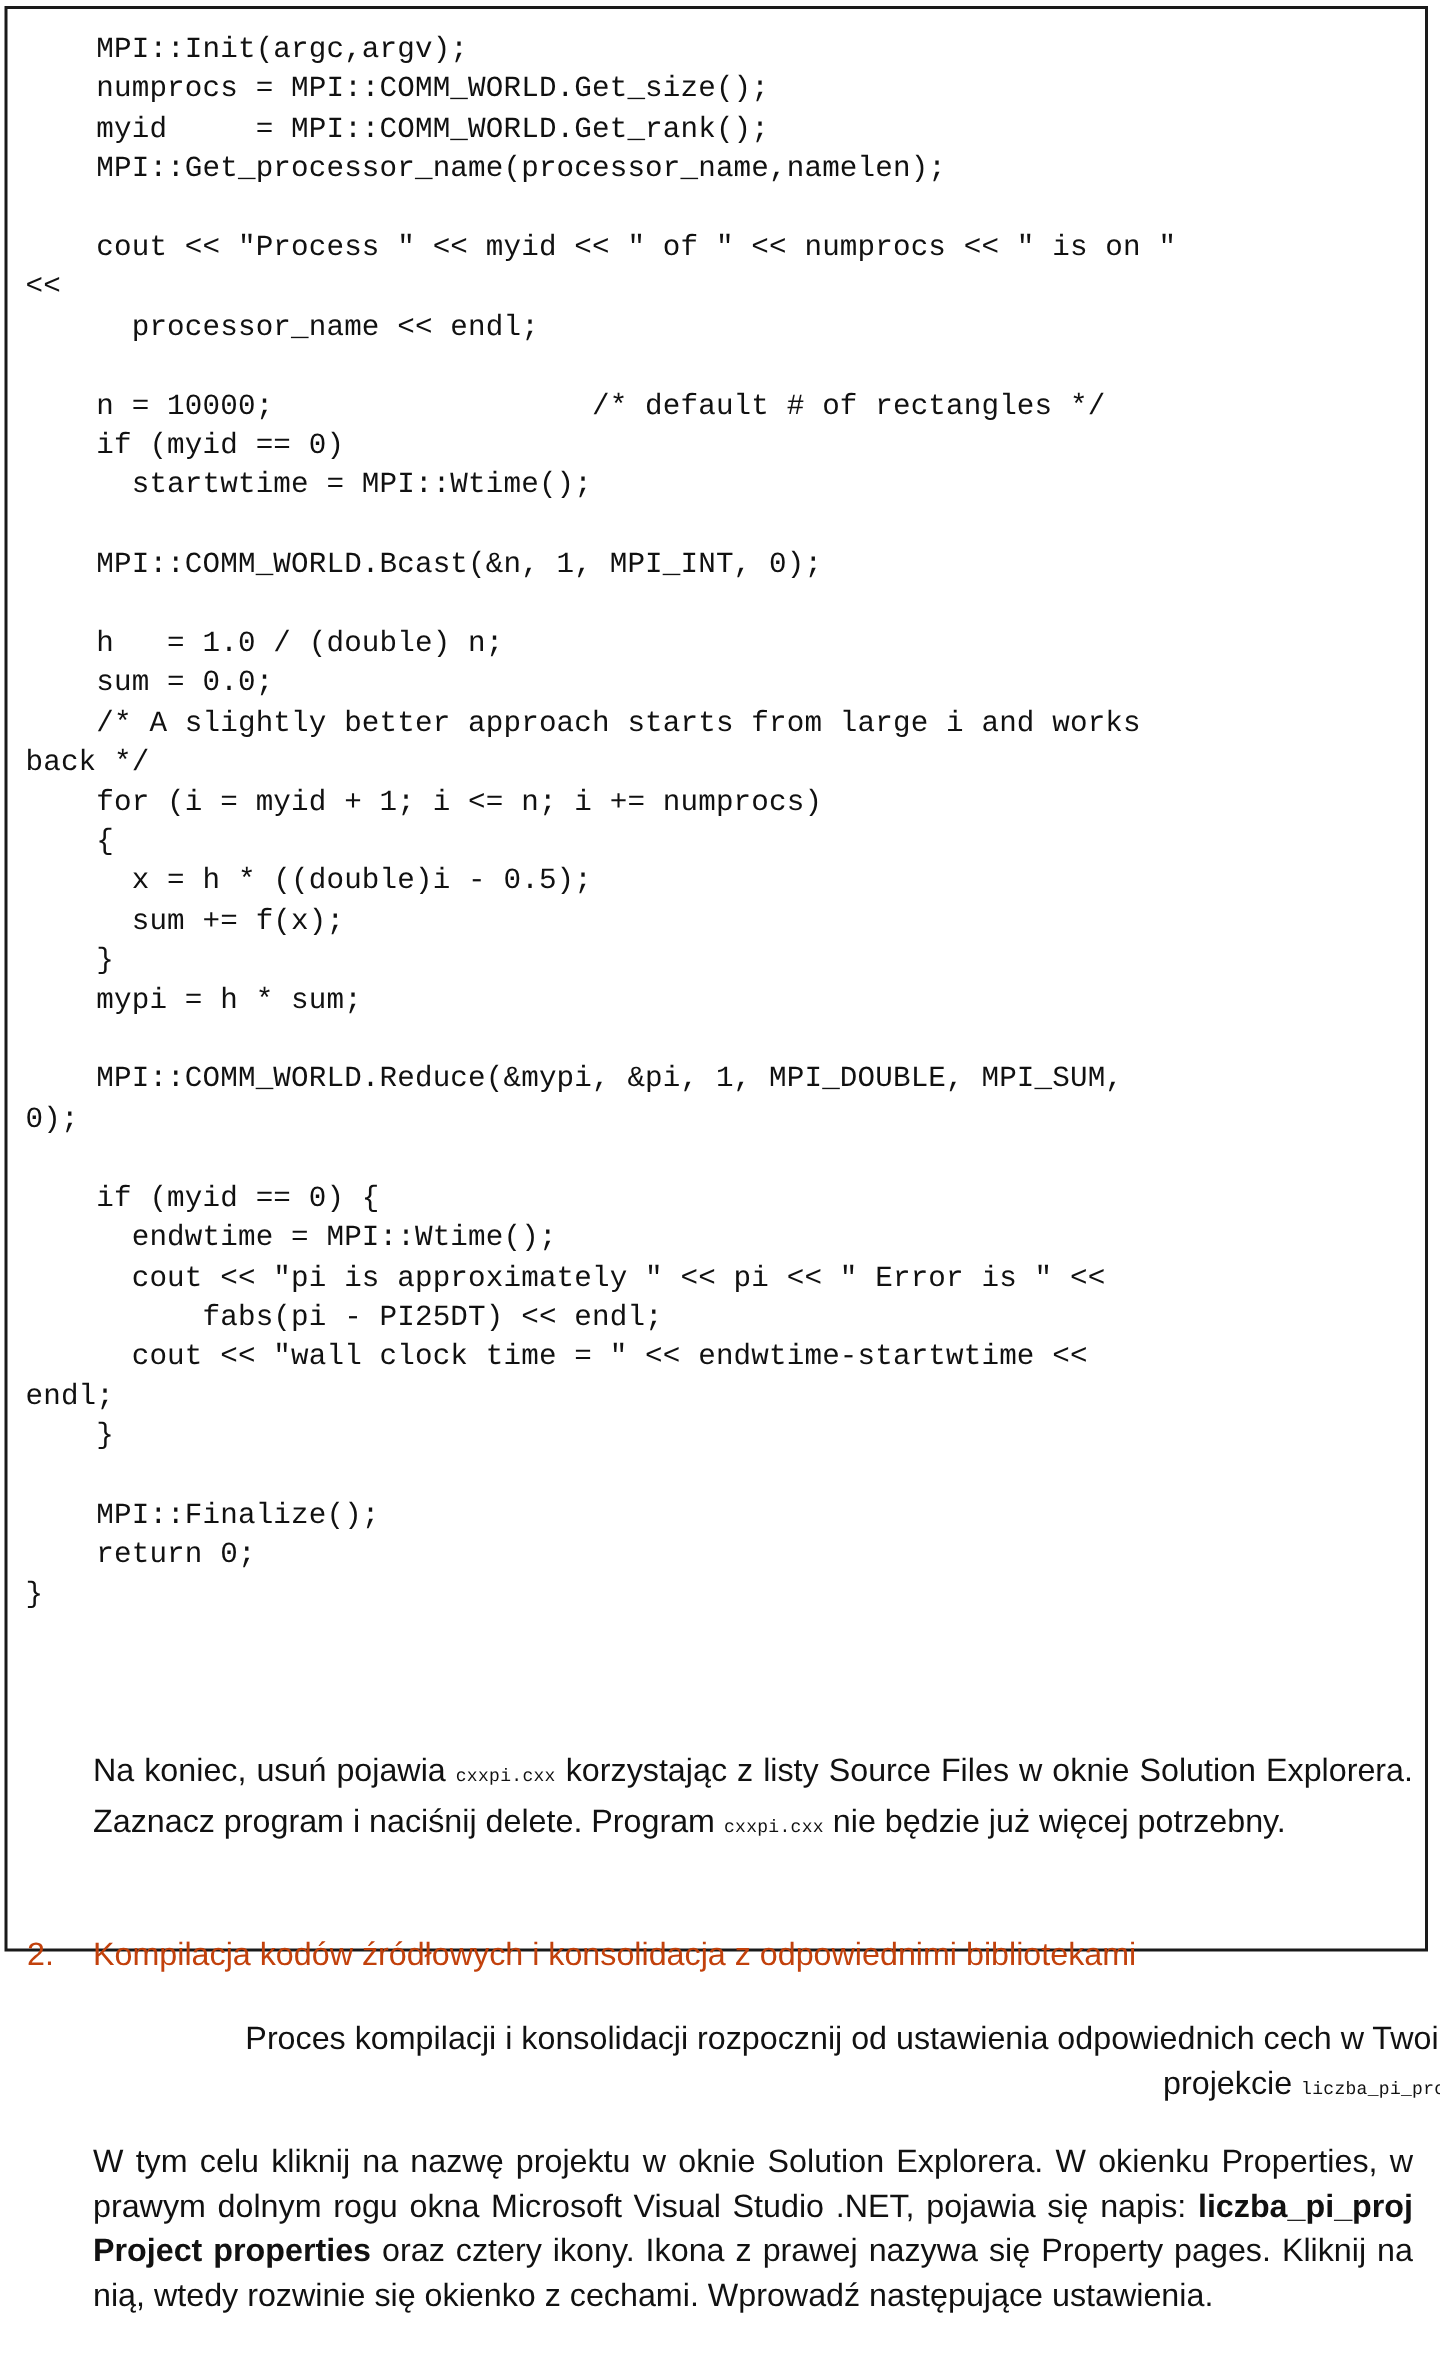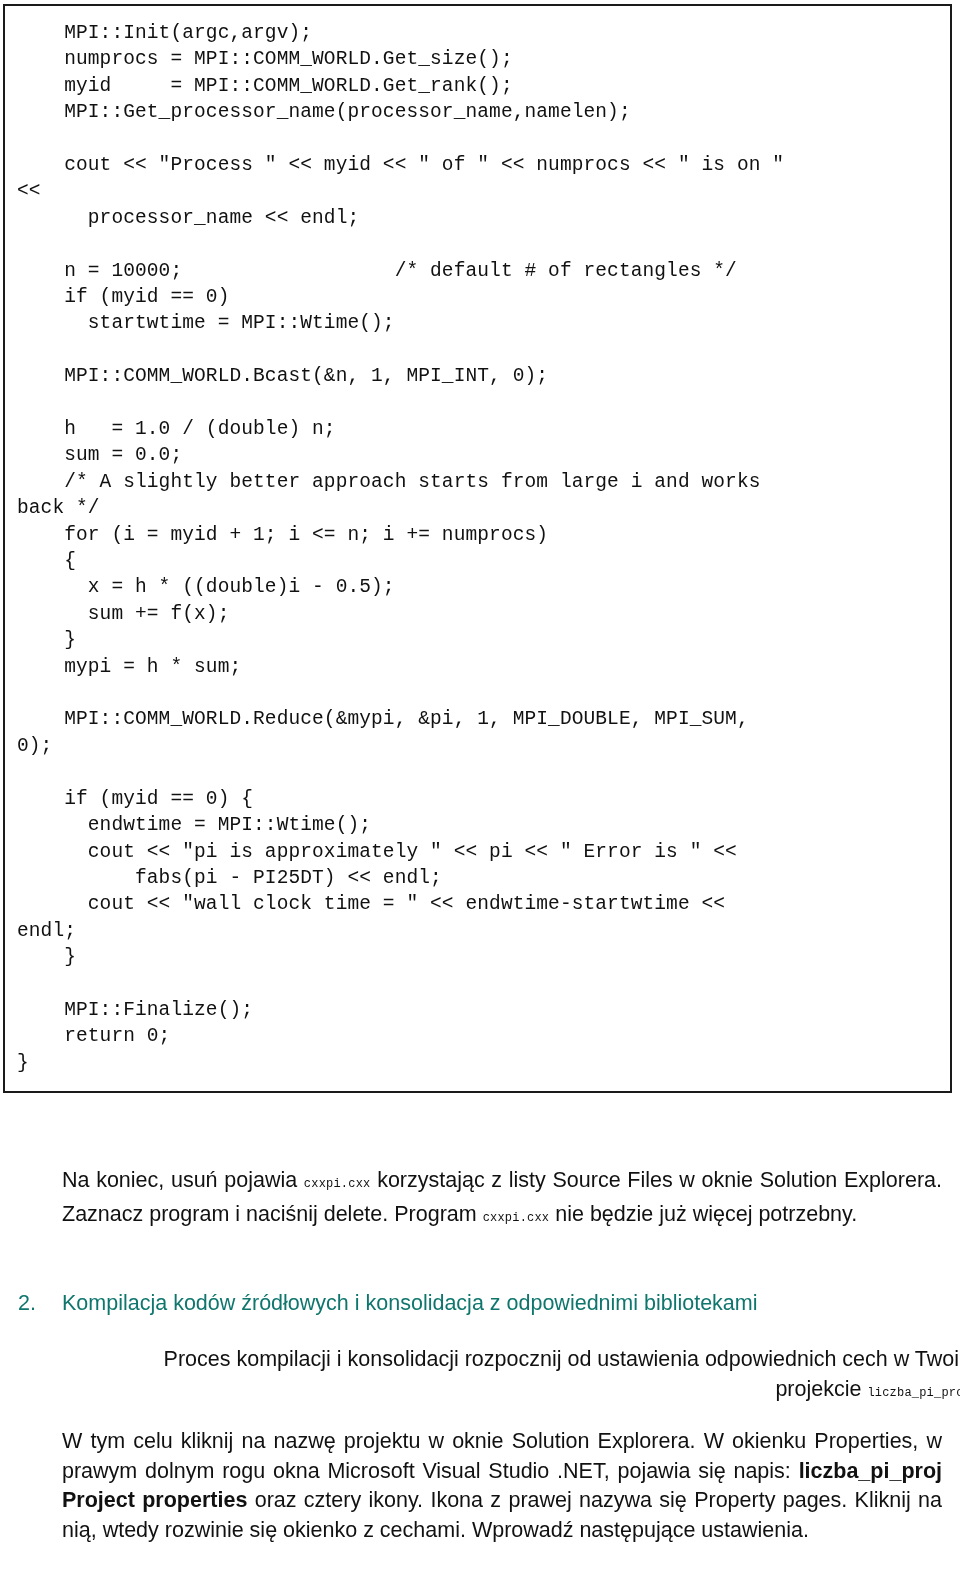--- a/index.html
+++ b/index.html
@@ -15,21 +15,21 @@
     color: #000000;
     overflow: hidden;
   }
 
   
   .code-box {
     position: absolute;
     left: 3px;
     top: 4px;
     width: 949px;
-    height: 1089px;
+    height: 1297px;
     box-sizing: border-box;
     border: 2px solid #1a1a1a;
     background: #ffffff;
   }
 
   .code-body {
     position: absolute;
     left: 12px;
     top: 14px;
     right: 6px;
@@ -78,21 +78,21 @@
   }
   .bold { font-weight: bold; }
 
   
   .numbered {
     position: absolute;
     left: 18px;
     width: 924px;
     font-size: 21.5px;
     line-height: 29.5px;
-    color: #0f766e;
+    color: #c2410c;
   }
   .numbered .num {
     display: inline-block;
     width: 44px;
   }
 
   #p-delete  { top: 1166px; }
   #p-head2   { top: 1289px; }
   #p-compile { top: 1345px; }
   #p-props   { top: 1427px; }

